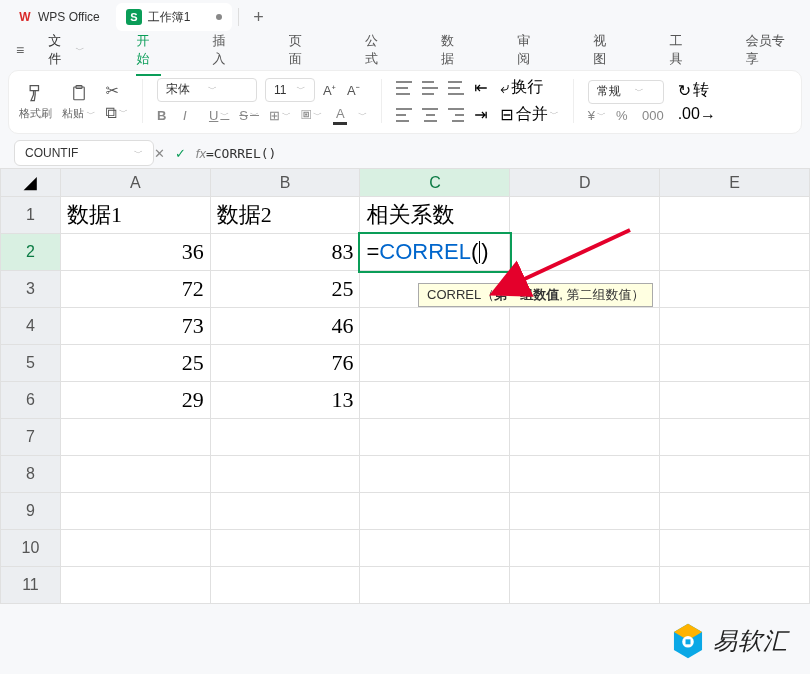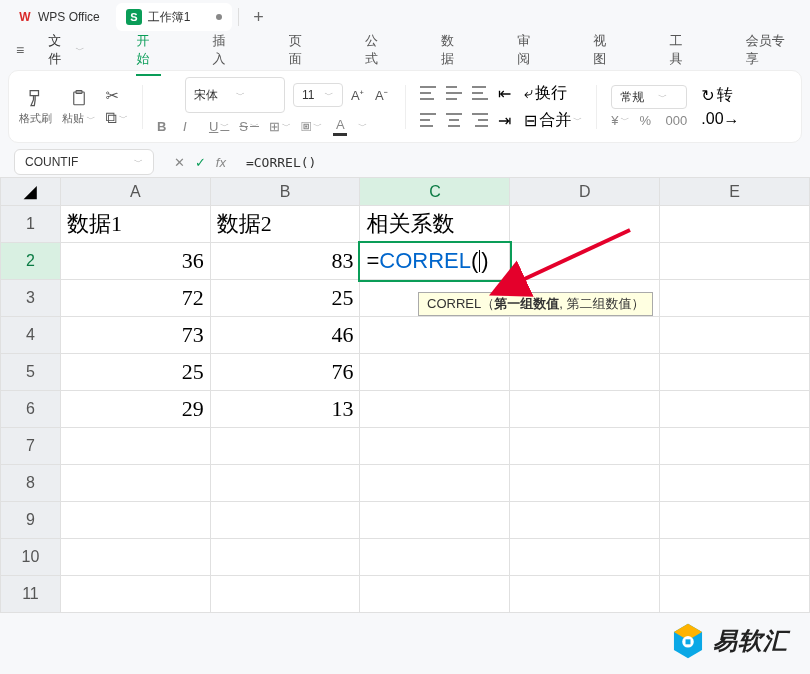--- a/index.html
+++ b/index.html
@@ -31,33 +31,33 @@
 .toolbar-container { background: #fff; margin: 4px 8px; border-radius: 10px; padding: 6px 10px; border: 1px solid #eee; min-height: 64px; }
 .toolbar { display: flex; align-items: center; height: 100%; gap: 10px; }
 .tool-group { display: flex; flex-direction: column; align-items: center; gap: 2px; font-size: 11px; color: #666; }
 .tool-row { display: flex; align-items: center; gap: 8px; font-size: 13px; color: #555; }
 .tool-pair { display: flex; flex-direction: column; gap: 4px; }
 .paint-icon, .paste-icon { width: 22px; height: 22px; color: #555; display: flex; align-items: center; justify-content: center; }
 .paste-icon svg { width: 18px; height: 18px; }
 .scissors-icon { color: #555; }
 .copy-icon { color: #555; }
 .tsep { width: 1px; height: 44px; background: #eee; margin: 0 4px; }
-.font-select { border: 1px solid #ddd; border-radius: 4px; padding: 2px 8px; font-size: 12px; color: #333; display: flex; align-items: center; gap: 18px; height: 36px; min-width: 100px; margin-left: 28px; }
+.font-select { border: 1px solid #ddd; border-radius: 4px; padding: 2px 8px; font-size: 12px; color: #333; display: flex; align-items: center; gap: 18px; height: 24px; min-width: 100px; }
 .size-select { border: 1px solid #ddd; border-radius: 4px; padding: 2px 8px; font-size: 12px; color: #333; display: flex; align-items: center; gap: 10px; height: 24px; min-width: 50px; }
 .format-row { display: flex; gap: 10px; color: #888; font-size: 13px; align-items: center; }
 .format-btn { cursor: pointer; min-width: 16px; text-align: center; display: inline-flex; align-items: center; gap: 2px; }
 .color-bar { display: inline-block; width: 14px; height: 3px; background: #333; }
 .align-grid { display: flex; flex-direction: column; gap: 6px; }
 .align-row { display: flex; gap: 10px; align-items: center; }
 .align-btn { width: 16px; height: 14px; display: flex; flex-direction: column; justify-content: space-between; cursor: pointer; }
 .align-btn span { display: block; height: 2px; background: #888; }
 .numfmt-select { border: 1px solid #ddd; border-radius: 4px; padding: 2px 8px; font-size: 12px; color: #333; display: flex; align-items: center; gap: 14px; height: 24px; min-width: 70px; }
 
 
-.formula-bar { display: flex; align-items: center; height: 30px; padding: 4px 14px; gap: 20px; }
+.formula-bar { display: flex; align-items: center; height: 30px; padding: 4px 14px; gap: 0; }
 .name-box { background: #fff; border: 1px solid #ddd; border-radius: 6px; height: 26px; width: 140px; display: flex; align-items: center; padding: 0 10px; font-size: 12px; color: #333; justify-content: space-between; }
 .formula-btns { display: flex; gap: 10px; align-items: center; color: #888; font-size: 13px; }
 .formula-btns .ok { color: #0a9d58; }
 .formula-btns .cancel { color: #888; }
 .formula-input { font-size: 13px; color: #333; font-family: Consolas, monospace; }
 
 
 .sheet { background: #fff; position: relative; }
 .grid { border-collapse: collapse; }
 .grid th, .grid td { border: 1px solid #e0e0e0; }
@@ -78,21 +78,21 @@
 .fn-tooltip { position: absolute; background: #ffffe1; border: 1px solid #aaa; padding: 2px 8px; font-size: 13px; font-family: "SimSun", monospace; color: #333; white-space: nowrap; }
 .fn-tooltip .bold { font-weight: bold; }
 
 
 .arrow { position: absolute; }
 .arrow svg { overflow: visible; }
 
 
 .logo { position: absolute; right: 22px; bottom: 14px; display: flex; align-items: center; gap: 8px; }
 .logo-icon { width: 34px; height: 38px; }
-.logo-text { font-size: 24px; font-weight: bold; color: #222; font-style: italic; letter-spacing: 1px; }
+.logo-text { font-size: 24px; font-weight: normal; color: #222; font-style: italic; letter-spacing: 1px; }
 
 .underline { text-decoration: underline; }
 .strike { text-decoration: line-through; }
 </style>
 </head>
 <body>
 
 <div class="title-tabs">
   <div class="tab">
     <span class="tab-icon w-icon">W</span>

